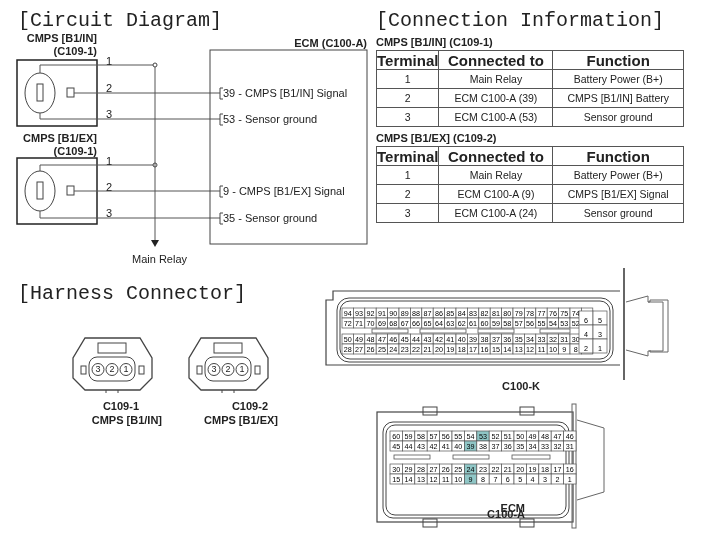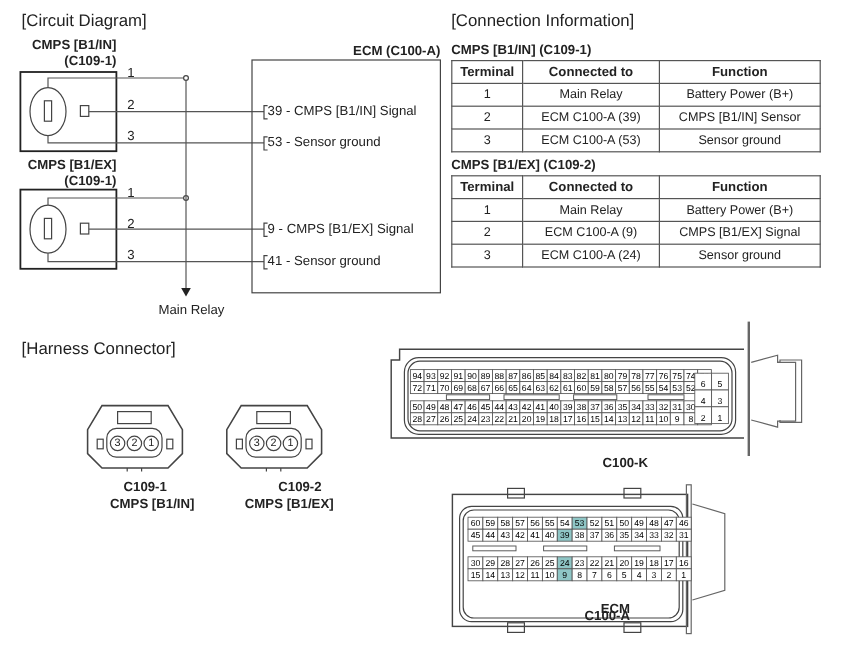--- a/index.html
+++ b/index.html
@@ -1,23 +1,23 @@
 <!DOCTYPE html>
 <html><head>
 <meta charset="utf-8">
 <style>
   html,body{margin:0;padding:0;background:#fff;}
   body{width:703px;height:550px;position:relative;overflow:hidden;font-family:"Liberation Sans",sans-serif;color:#222;}
   .abs{position:absolute;}
-  .section-title{font-size:14px;color:#222;white-space:nowrap;}
+  .section-title{font-size:20px;color:#222;white-space:nowrap;font-family:Liberation Mono, monospace;}
   .bold{font-weight:bold;font-size:11px;white-space:nowrap;text-align:right;}
   .lbl{font-size:11px;white-space:nowrap;}
   table.ci{border-collapse:collapse;position:absolute;font-size:10.5px;}
   table.ci td,table.ci th{border:1px solid #555;text-align:center;padding:0;height:18px;}
-  table.ci th{font-weight:bold;font-size:11px;}
+  table.ci th{font-weight:bold;font-size:15px;}
   svg{position:absolute;left:0;top:0;}
   .pin{font-size:7.2px;font-family:"Liberation Sans",sans-serif;}
 </style>
 </head>
 <body>
 
 <div class="abs section-title" style="left:18px;top:9px;">[Circuit Diagram]</div>
 <div class="abs section-title" style="left:376px;top:9px;">[Connection Information]</div>
 <div class="abs section-title" style="left:18px;top:282px;">[Harness Connector]</div>
 
@@ -62,40 +62,40 @@
 <div class="abs lbl" style="left:106px;top:55px;">1</div>
 <div class="abs lbl" style="left:106px;top:82px;">2</div>
 <div class="abs lbl" style="left:106px;top:108px;">3</div>
 <div class="abs lbl" style="left:106px;top:155px;">1</div>
 <div class="abs lbl" style="left:106px;top:181px;">2</div>
 <div class="abs lbl" style="left:106px;top:207px;">3</div>
 
 <div class="abs lbl" style="left:223px;top:87px;">39 - CMPS [B1/IN] Signal</div>
 <div class="abs lbl" style="left:223px;top:113px;">53 - Sensor ground</div>
 <div class="abs lbl" style="left:223px;top:185px;">9 - CMPS [B1/EX] Signal</div>
-<div class="abs lbl" style="left:223px;top:212px;">41 - Sensor ground</div>
+<div class="abs lbl" style="left:223px;top:212px;">35 - Sensor ground</div>
 <div class="abs lbl" style="left:132px;top:253px;">Main Relay</div>
 
 <div class="abs bold" style="left:376px;top:36px;text-align:right;">CMPS [B1/IN] (C109-1)</div>
 <table class="ci" style="left:376px;top:50px;width:308px;">
   <tbody>
       <tr>
     <th style="width:58px;">Terminal</th>
     <th style="width:113px;">Connected to</th>
     <th>Function</th>
   </tr>
   <tr>
     <td>1</td>
     <td>Main Relay</td>
     <td>Battery Power (B+)</td>
   </tr>
   <tr>
     <td>2</td>
     <td>ECM C100-A (39)</td>
-    <td>CMPS [B1/IN] Sensor</td>
+    <td>CMPS [B1/IN] Battery</td>
   </tr>
   <tr>
     <td>3</td>
     <td>ECM C100-A (53)</td>
     <td>Sensor ground</td>
   </tr>
 </tbody>
   </table>
 
 <div class="abs bold" style="left:376px;top:132px;text-align:left;">CMPS [B1/EX] (C109-2)</div>

